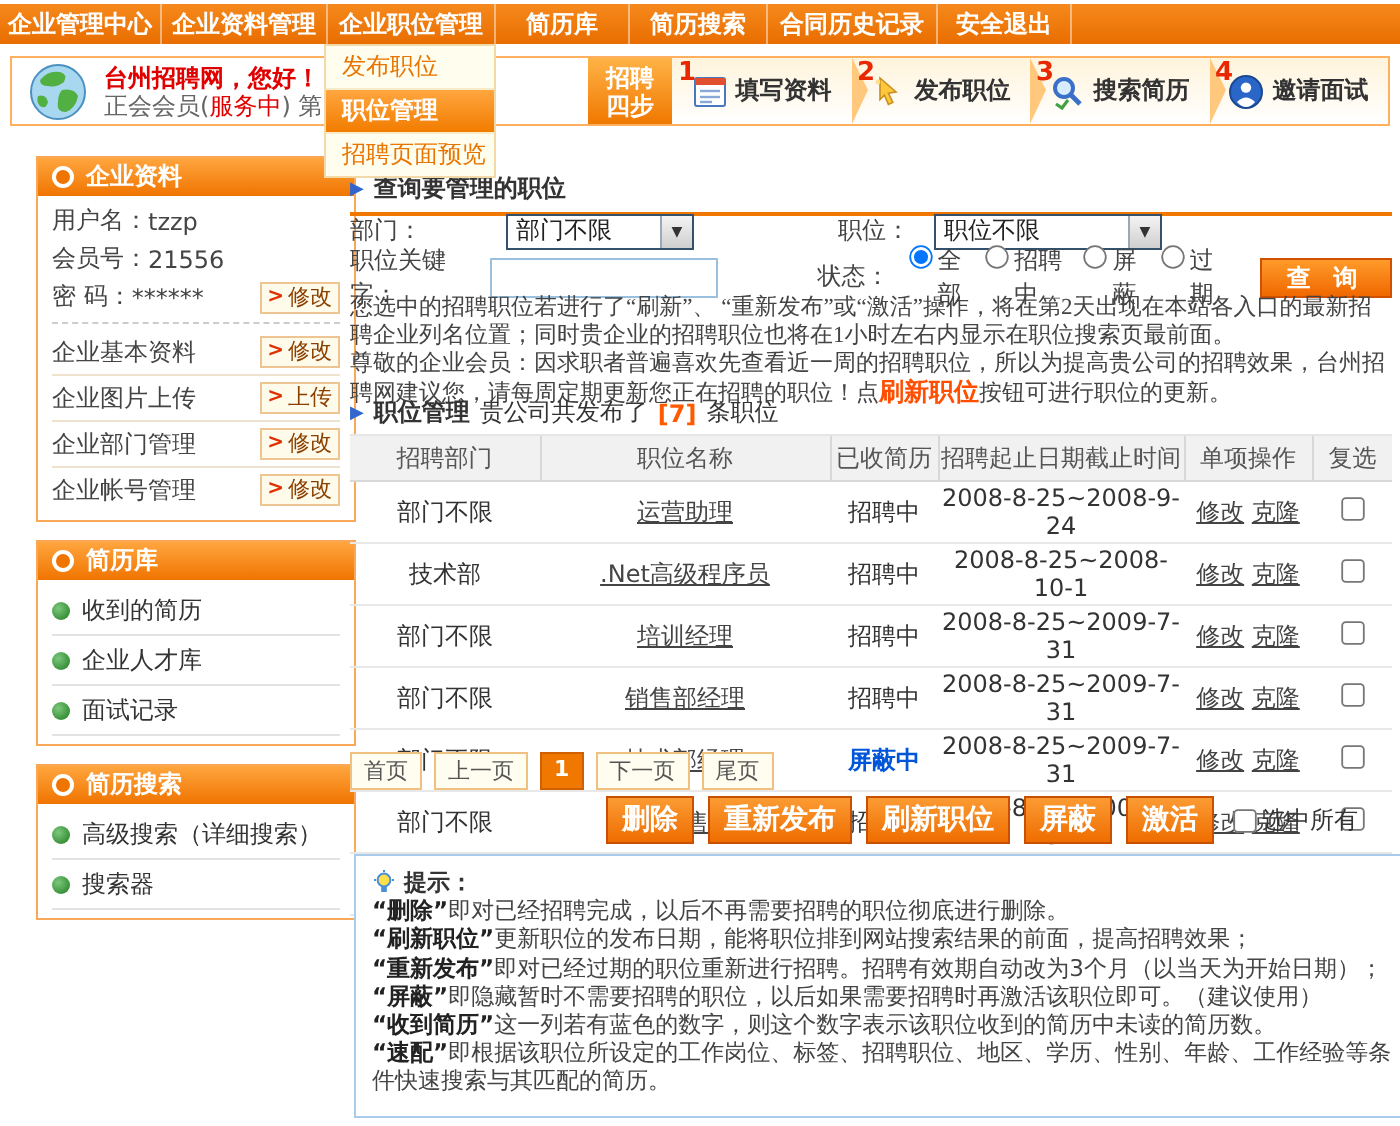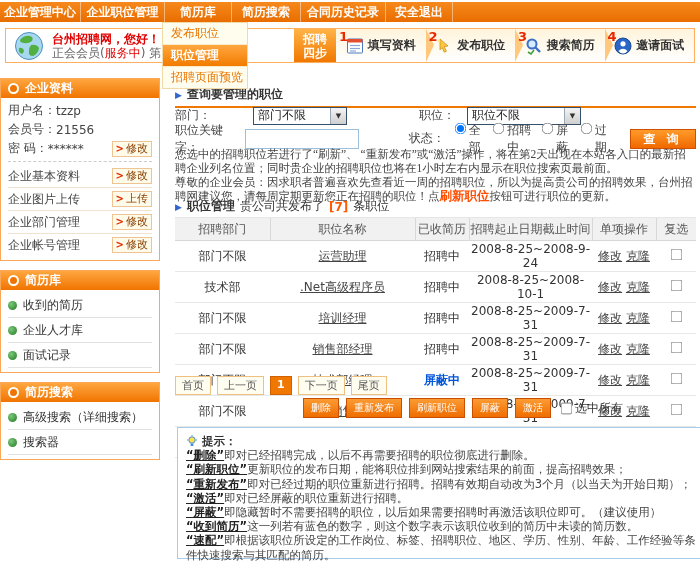--- a/index.html
+++ b/index.html
@@ -33,21 +33,21 @@
              display:flex;flex-direction:column;align-items:center;justify-content:center;line-height:14px;}
   #steps{flex:1;display:flex;}
   .step{flex:1;position:relative;display:flex;align-items:center;justify-content:center;gap:4px;
         background:linear-gradient(#FFF4DC,#FFFFFF);cursor:pointer;}
   .step-arrow{width:0;height:0;border-top:16px solid transparent;border-bottom:17px solid transparent;
               border-left:8px solid #FFC87D;}
   .step-num{position:absolute;top:0px;left:3px;color:#E82800;font-weight:bold;font-size:13px;}
   .step-label{font-weight:bold;color:#333;}
 
   
-  #sidebar{position:absolute;left:0;top:78px;width:160px;}
+  #sidebar{position:absolute;left:18px;top:78px;width:160px;}
   .side-box{border:1px solid #F9A85A;margin-bottom:9px;background:#fff;}
   .side-head{height:19px;background:linear-gradient(#FFA63F,#F07400);color:#fff;font-weight:bold;
              display:flex;align-items:center;padding-left:7px;gap:6px;}
   .bullseye{width:7px;height:7px;border:2px solid #fff;border-radius:50%;background:#F07400;}
   .side-body{padding:3px 7px 4px 7px;}
   .acct-row{display:flex;align-items:center;height:19px;color:#444;text-align:center;}
   .acct-row .grow{flex:1;}
   .dashed{border-top:1px dashed #CCC;margin:3px 0;}
   .link-row{display:flex;align-items:center;height:22px;border-bottom:1px solid #EFE3D0;color:#444;cursor:pointer;}
   .link-row:last-child{border-bottom:none;}
@@ -102,35 +102,36 @@
   .c-ops{width:64px;} .c-chk{width:40px;}
   .datecell{color:#555;}
 
   #pagination{position:absolute;left:0;top:290px;display:flex;gap:6px;}
   .pg-btn{border:1px solid #F0C080;background:#FFFDF0;color:#555;font-size:11px;
           padding:1px 6px;cursor:pointer;}
   .pg-btn.active{background:#F07800;border-color:#D06000;color:#fff;font-weight:bold;}
 
   #actions{position:absolute;left:128px;top:312px;display:flex;align-items:center;gap:7px;}
   .act-btn{background:linear-gradient(#FB9B33,#EF6D00);border:1px solid #C85000;color:#fff;
-           font-weight:normal;font-size:10px;padding:2px 7px;cursor:pointer;white-space:nowrap;}
+           font-weight:bold;font-size:14px;padding:2px 7px;cursor:pointer;white-space:nowrap;}
   #selall-wrap{display:flex;color:#333;white-space:nowrap;}
 
   #tipbox{position:absolute;left:2px;top:341px;width:513px;height:118px;border:1px solid #A9CCEA;
           padding:6px 8px;color:#444;font-size:11.5px;line-height:14.2px;background:#fff;}
   .tip-head{display:flex;align-items:center;gap:4px;font-weight:bold;color:#333;}
-  .tip-line b{color:#222;text-decoration:underline;}
+  .tip-line b{color:#222;}
 </style>
 </head>
 <body>
 
 <div id="page">
 
   <div id="topnav">
     <div class="nav-tab" style="width:80px">企业管理中心</div>
+    <div class="nav-tab" style="width:82px">企业资料管理</div>
     <div class="nav-tab" style="width:83px">企业职位管理</div>
     <div class="nav-tab" style="width:66px">简历库</div>
     <div class="nav-tab" style="width:68px">简历搜索</div>
     <div class="nav-tab" style="width:84px">合同历史记录</div>
     <div class="nav-tab" style="width:66px">安全退出</div>
     <div class="nav-fill"></div>
   </div>
 
   <div id="headerband">
     <div id="brandbox">
@@ -467,20 +468,19 @@
           <rect x="4.6" y="8.4" width="2.8" height="2.6" fill="#4A90D9"></rect>
           <line x1="6" y1="0" x2="6" y2="1" stroke="#4A90D9"></line>
           <line x1="1" y1="5" x2="2" y2="5" stroke="#4A90D9"></line>
           <line x1="10" y1="5" x2="11" y2="5" stroke="#4A90D9"></line>
         </svg>
         <span>提示：</span>
       </div>
       <div class="tip-line"><b>“删除”</b><span>即对已经招聘完成，以后不再需要招聘的职位彻底进行删除。</span></div>
       <div class="tip-line"><b>“刷新职位”</b><span>更新职位的发布日期，能将职位排到网站搜索结果的前面，提高招聘效果；</span></div>
       <div class="tip-line"><b>“重新发布”</b><span>即对已经过期的职位重新进行招聘。招聘有效期自动改为3个月（以当天为开始日期）；</span></div>
-      <div class="tip-line"><b>“激活”</b><span>即对已经屏蔽的职位重新进行招聘。</span></div>
       <div class="tip-line"><b>“屏蔽”</b><span>即隐藏暂时不需要招聘的职位，以后如果需要招聘时再激活该职位即可。（建议使用）</span></div>
       <div class="tip-line"><b>“收到简历”</b><span>这一列若有蓝色的数字，则这个数字表示该职位收到的简历中未读的简历数。</span></div>
       <div class="tip-line"><b>“速配”</b><span>即根据该职位所设定的工作岗位、标签、招聘职位、地区、学历、性别、年龄、工作经验等条件快速搜索与其匹配的简历。</span></div>
     </div>
 
   </div>
 </div>
 
 </body></html>

